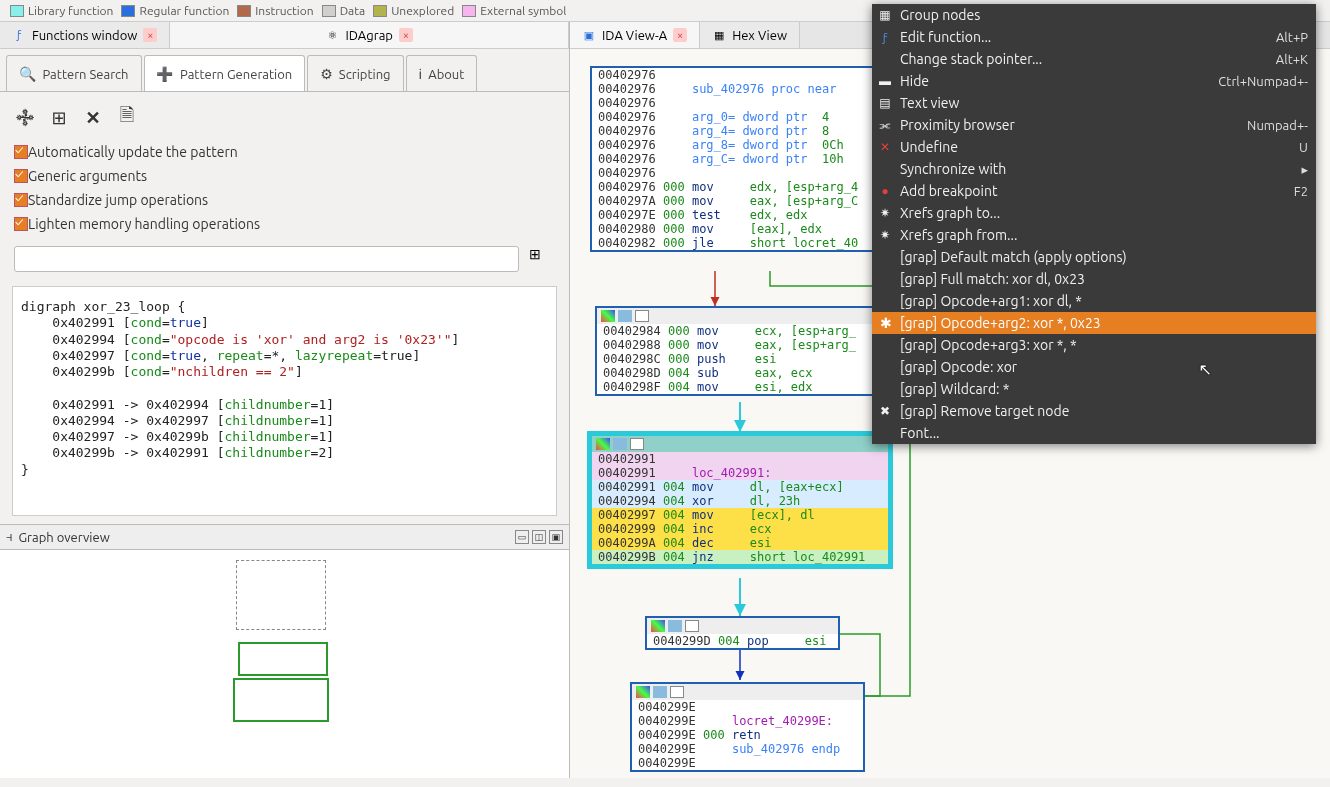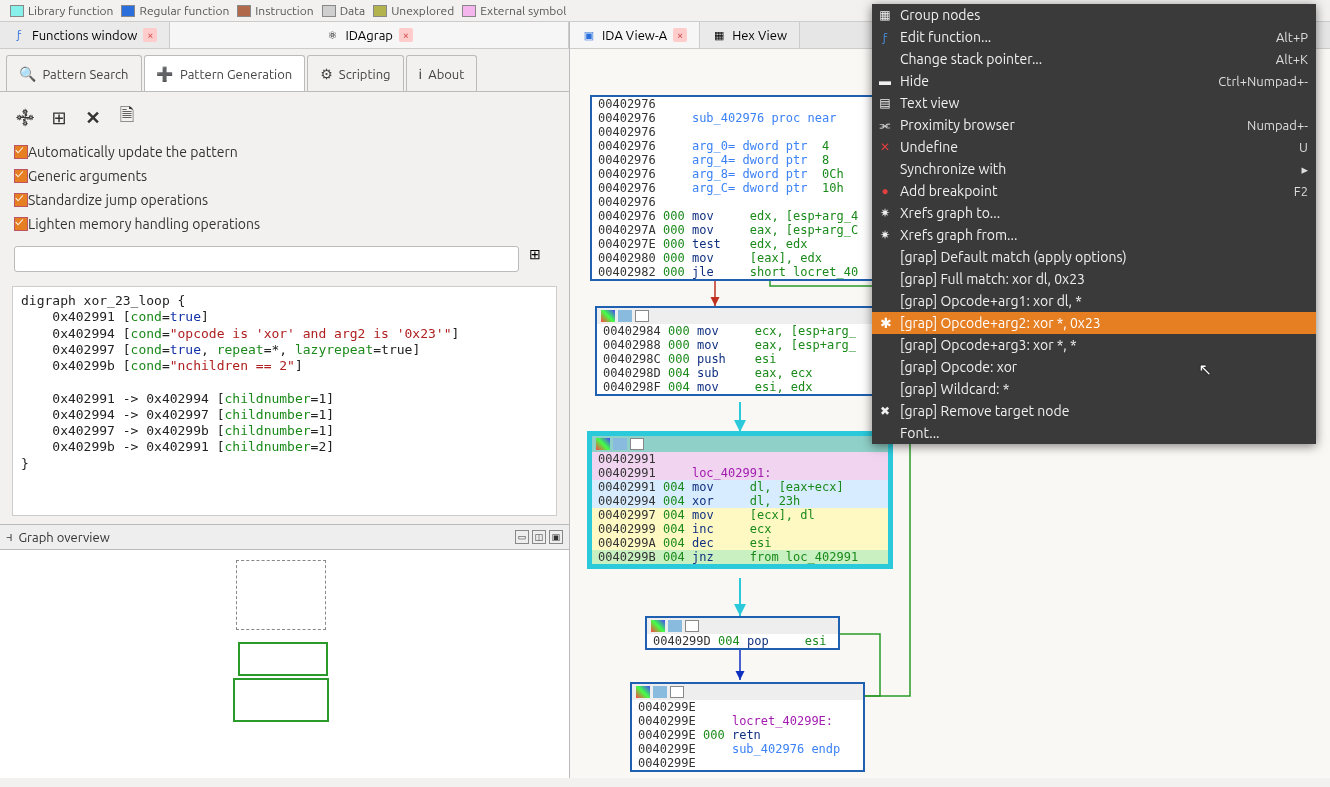--- a/index.html
+++ b/index.html
@@ -21,21 +21,21 @@
 .sub-tab .si { font-size: 14px; }
 .pattern-body { padding: 8px 12px; border-top: 1px solid #bbb; background: #f2f1f0; }
 .toolbar-icons { display: flex; gap: 12px; padding: 6px 2px 12px 2px; }
 .tool-ico { width: 22px; height: 22px; display: flex; align-items: center; justify-content: center; font-size: 18px; color: #333; }
 .check-row { display: flex; align-items: center; padding: 4px 2px; font-size: 14px; color: #333; }
 .chk { width: 14px; height: 14px; border: 1px solid #b56; background: #e67e22; position: relative; }
 .chk::after { content: "✓"; color: #fff; position: absolute; top: -3px; left: 0; font-size: 12px; }
 .input-row { display: flex; gap: 10px; padding: 10px 2px 6px 2px; align-items: center; }
 .txt-input { flex: 1; border: 1px solid #bbb; border-radius: 3px; height: 26px; padding: 2px 6px; background: #fff; }
 .graph-btn { width: 26px; height: 26px; font-size: 14px; }
-.code-area { margin-top: 8px; border: 1px solid #ccc; background: #fff; font-family: "DejaVu Sans Mono", monospace; font-size: 13px; padding: 6px 8px; white-space: pre; line-height: 1.25; color: #222; height: 230px; overflow: hidden; }
+.code-area { margin-top: 8px; border: 1px solid #ccc; background: #fff; font-family: "DejaVu Sans Mono", monospace; font-size: 13px; padding: 12px 8px; white-space: pre; line-height: 1.25; color: #222; height: 230px; overflow: hidden; }
 .k-green { color: #1a8a1a; }
 .k-blue { color: #1030a8; }
 .k-red  { color: #b02020; }
 .go-header { display: flex; align-items: center; gap: 6px; padding: 4px 6px; border-top: 1px solid #bbb; border-bottom: 1px solid #bbb; background: #eee; font-size: 13px; color: #333; }
 .go-header .win-btns { margin-left: auto; display: flex; gap: 3px; }
 .win-btn { width: 14px; height: 14px; border: 1px solid #888; font-size: 9px; display:flex; align-items:center; justify-content:center; }
 .graph-overview { flex: 1; position: relative; background: #fff; }
 .ov-node { position: absolute; border: 1px solid #888; background: #fff; }
 .right-tab-row { display: flex; border-bottom: 1px solid #ccc; background: #e6e6e6; }
 .graph-canvas { position: absolute; top: 34px; left: 0; right: 0; bottom: 0; }
@@ -45,21 +45,21 @@
 .nl { white-space: pre; padding: 0 6px; }
 .c-addr { color: #333; }
 .c-sp { color: #1a8a1a; }
 .c-op { color: #103080; }
 .c-arg { color: #1a8a1a; }
 .c-blue { color: #3b82f6; }
 .c-red { color: #a21caf; }
 .c-num { color: #1a8a1a; }
 .hl-blue { background: #d8ecff; }
 .hl-pink { background: #f0d4f0; }
-.hl-peach{ background: #fef9c3; }
+.hl-peach{ background: #fde047; }
 .hl-green{ background: #c8f0c0; }
 svg.edges { position: absolute; top: 0; left: 0; pointer-events: none; }
 .ctx-menu { position: absolute; top: 4px; right: 14px; width: 444px; background: #3a3a3a; color: #f0f0f0; font-size: 14px; box-shadow: 0 2px 10px rgba(0,0,0,0.5); z-index: 50; }
 .ctx-item { display: flex; align-items: center; padding: 3px 8px 3px 28px; position: relative; }
 .ctx-item .sc { margin-left: auto; font-size: 13px; color: #ddd; }
 .ctx-item.hl { background: #e67e22; color: #fff; }
 .ctx-ico { position: absolute; left: 6px; width: 14px; text-align: center; font-size: 12px; }
 .ctx-star { position: absolute; left: 8px; }
 .cursor { position: absolute; z-index: 60; font-size: 16px; color: #fff; text-shadow: 0 0 2px #000; top: 360px; right: 118px; }
 </style>
@@ -209,21 +209,21 @@
       </defs>
       <line x1="145" y1="215" x2="145" y2="250" stroke="#c03020" stroke-width="1.5" marker-end="url(#ar)"></line>
       <polyline points="200,215 200,230 340,230 340,640 280,640 280,628" fill="none" stroke="#2a9a2a" stroke-width="1.5" marker-end="url(#ar)"></polyline>
       <line x1="170" y1="346" x2="170" y2="376" stroke="#2bcadb" stroke-width="2" marker-end="url(#ar)"></line>
       <polyline points="50,470 20,470 20,385 50,385" fill="none" stroke="#2bcadb" stroke-width="2" marker-end="url(#ar)"></polyline>
       <line x1="170" y1="522" x2="170" y2="560" stroke="#2bcadb" stroke-width="2" marker-end="url(#ar)"></line>
       <line x1="170" y1="594" x2="170" y2="624" stroke="#1030c0" stroke-width="1.5" marker-end="url(#ar)"></line>
       <polyline points="270,578 310,578 310,640 290,640 290,628" fill="none" stroke="#2a9a2a" stroke-width="1.5" marker-end="url(#ar)"></polyline>
     </svg>
 
-    <div class="node" style="left:20px; top:10px; width:290px;margin-top:29px;">
+    <div class="node" style="left:20px; top:10px; width:290px;">
 <div class="nl"><span class="c-addr">00402976</span></div>
 <div class="nl"><span class="c-addr">00402976     </span><span class="c-blue">sub_402976 proc near</span></div>
 <div class="nl"><span class="c-addr">00402976</span></div>
 <div class="nl"><span class="c-addr">00402976     </span><span class="c-blue">arg_0</span><span class="c-blue">= dword ptr  </span><span class="c-num">4</span></div>
 <div class="nl"><span class="c-addr">00402976     </span><span class="c-blue">arg_4</span><span class="c-blue">= dword ptr  </span><span class="c-num">8</span></div>
 <div class="nl"><span class="c-addr">00402976     </span><span class="c-blue">arg_8</span><span class="c-blue">= dword ptr  </span><span class="c-num">0Ch</span></div>
 <div class="nl"><span class="c-addr">00402976     </span><span class="c-blue">arg_C</span><span class="c-blue">= dword ptr  </span><span class="c-num">10h</span></div>
 <div class="nl"><span class="c-addr">00402976</span></div>
 <div class="nl"><span class="c-addr">00402976 </span><span class="c-sp">000 </span><span class="c-op">mov     </span><span class="c-arg">edx, [esp+arg_4</span></div>
 <div class="nl"><span class="c-addr">0040297A </span><span class="c-sp">000 </span><span class="c-op">mov     </span><span class="c-arg">eax, [esp+arg_C</span></div>
@@ -251,21 +251,21 @@
             <span class="nh-bx" style="background:#8bd"></span>
             <span class="nh-bx" style="background:#fff;border:1px solid #888"></span>
           </div>
 <div class="nl hl-pink"><span class="c-addr">00402991</span></div>
 <div class="nl hl-pink"><span class="c-addr">00402991     </span><span class="c-red">loc_402991:</span></div>
 <div class="nl hl-blue"><span class="c-addr">00402991 </span><span class="c-sp">004 </span><span class="c-op">mov     </span><span class="c-arg">dl, [eax+ecx]</span></div>
 <div class="nl hl-blue"><span class="c-addr">00402994 </span><span class="c-sp">004 </span><span class="c-op">xor     </span><span class="c-arg">dl, 23h</span></div>
 <div class="nl hl-peach"><span class="c-addr">00402997 </span><span class="c-sp">004 </span><span class="c-op">mov     </span><span class="c-arg">[ecx], dl</span></div>
 <div class="nl hl-peach"><span class="c-addr">00402999 </span><span class="c-sp">004 </span><span class="c-op">inc     </span><span class="c-arg">ecx</span></div>
 <div class="nl hl-peach"><span class="c-addr">0040299A </span><span class="c-sp">004 </span><span class="c-op">dec     </span><span class="c-arg">esi</span></div>
-<div class="nl hl-green"><span class="c-addr">0040299B </span><span class="c-sp">004 </span><span class="c-op">jnz     </span><span class="c-arg">from loc_402991</span></div>
+<div class="nl hl-green"><span class="c-addr">0040299B </span><span class="c-sp">004 </span><span class="c-op">jnz     </span><span class="c-arg">short loc_402991</span></div>
     </div>
 
     <div class="node" style="left:75px; top:560px; width:195px;">
       <div class="node-hdr">
             <span class="nh-bx" style="background:linear-gradient(45deg,#f44,#4f4,#44f)"></span>
             <span class="nh-bx" style="background:#8bd"></span>
             <span class="nh-bx" style="background:#fff;border:1px solid #888"></span>
           </div>
 <div class="nl"><span class="c-addr">0040299D </span><span class="c-sp">004 </span><span class="c-op">pop     </span><span class="c-arg">esi</span></div>
     </div>

